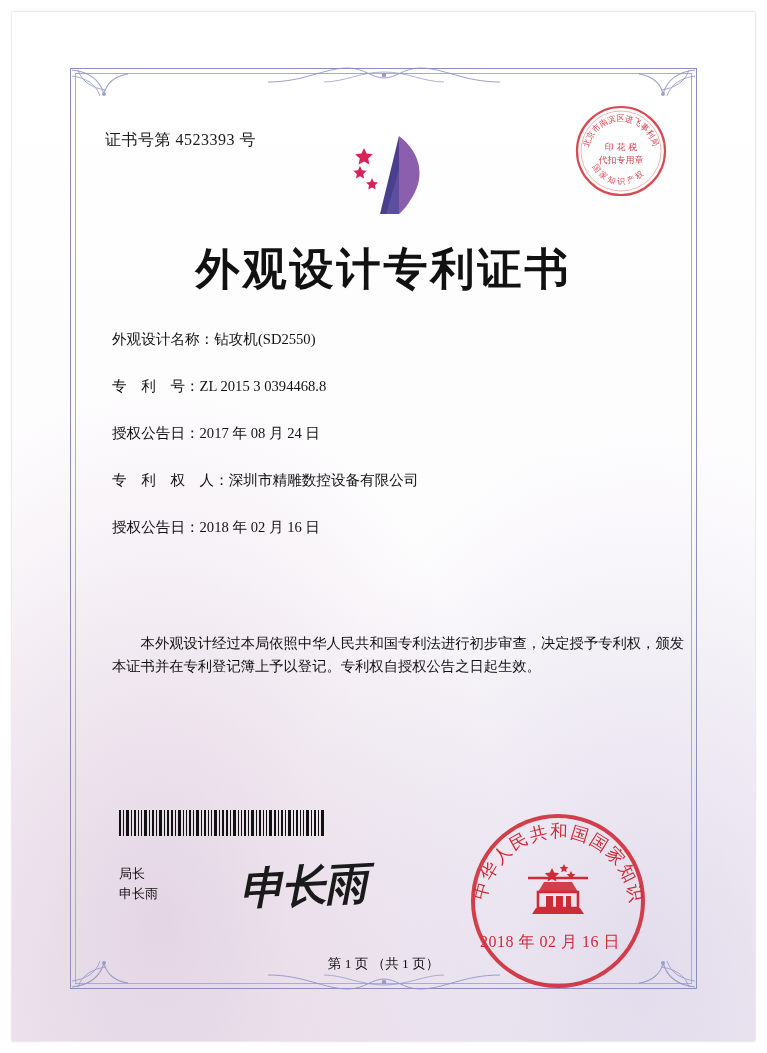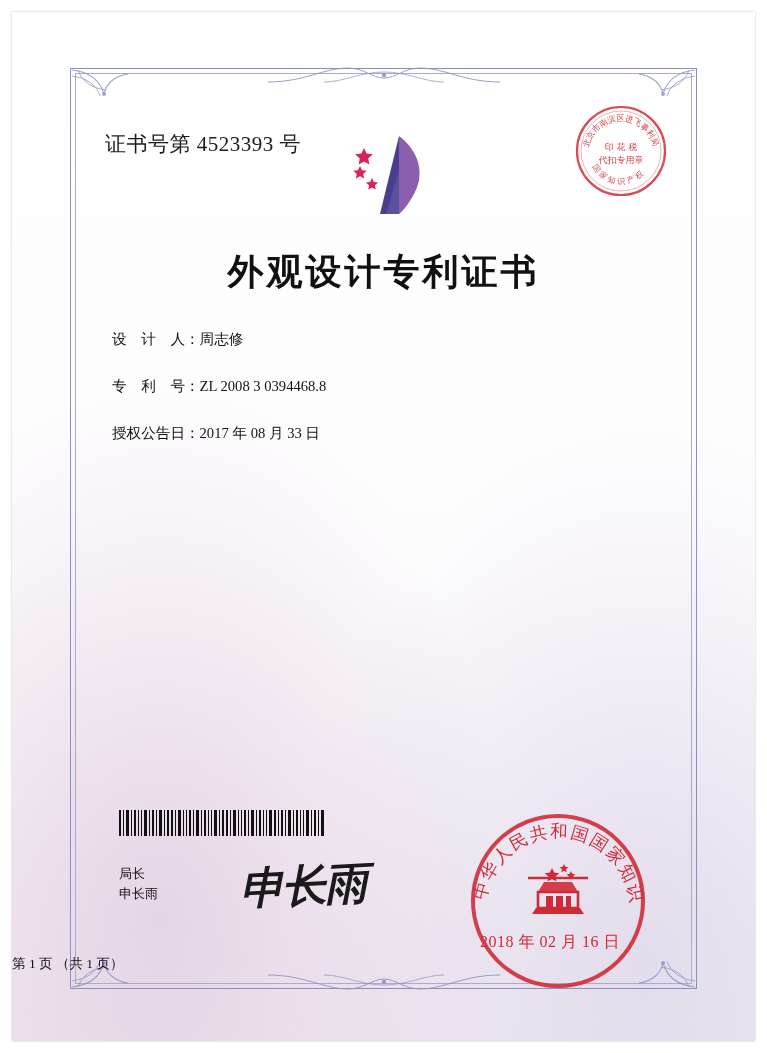--- a/index.html
+++ b/index.html
@@ -83,21 +83,21 @@
     color: #8e93c4;
     opacity: 0.9;
   }
   .mid-top svg, .mid-bot svg { display:block; width:100%; height:100%; }
 
   
   .cert-no {
     position: absolute;
     left: 93px;
     top: 118px;
-    font-size: 21px;
+    font-size: 16px;
     letter-spacing: 0.5px;
     color: #1a1a1a;
   }
 
   
   .logo {
     position: absolute;
     left: 330px;
     top: 118px;
     width: 115px;
@@ -110,25 +110,25 @@
     position: absolute;
     right: 85px;
     top: 90px;
     width: 98px;
     height: 98px;
   }
   .seal-top svg { display:block; }
 
   .title {
     position: absolute;
-    top: 236px;
+    top: 228px;
     left: 0;
     width: 100%;
     text-align: center;
-    font-size: 36px;
+    font-size: 44px;
     font-weight: bold;
     letter-spacing: 3px;
     color: #111;
     font-family: "DejaVu Serif", serif;
   }
 
   .fields {
     position: absolute;
     left: 100px;
     top: 318px;
@@ -211,21 +211,21 @@
     color: #cf2b36;
     letter-spacing: 0.5px;
     font-family: "Liberation Serif", serif;
   }
 
   .page-footer {
     position: absolute;
     bottom: 68px;
     left: 0;
     width: 100%;
-    text-align: left;
+    text-align: center;
     font-size: 13.5px;
     color: #111;
   }
 </style>
 </head>
 <body>
 
 <div class="page">
   <div class="sheet">
 
@@ -309,31 +309,38 @@
         <text font-size="8" fill="#cf2b36" opacity="0.85" font-family="DejaVu Sans, sans-serif">
           <textPath href="#arcBot" startOffset="8%">国 家 知 识 产 权</textPath>
         </text>
       </svg>
     </div>
 
     <div class="title">外观设计专利证书</div>
 
     <div class="fields">
       <div class="field-row">
-        <span class="field-label">设　计　人：</span><span class="field-value">周志修</span>
+        <span class="field-label">外观设计名称：</span><span class="field-value">钻攻机(SD2550)</span>
       </div>
       <div class="field-row">
-        <span class="field-label">专　利　号：</span><span class="field-value">ZL 2008 3 0394468.8</span>
+        <span class="field-label">专　利　号：</span><span class="field-value">ZL 2015 3 0394468.8</span>
       </div>
       <div class="field-row">
-        <span class="field-label">授权公告日：</span><span class="field-value">2017 年 08 月 33 日</span>
+        <span class="field-label">授权公告日：</span><span class="field-value">2017 年 08 月 24 日</span>
       </div>
+      <div class="field-row">
+        <span class="field-label">专　利　权　人：</span><span class="field-value">深圳市精雕数控设备有限公司</span>
+      </div>
+      <div class="field-row">
+        <span class="field-label">授权公告日：</span><span class="field-value">2018 年 02 月 16 日</span>
+      </div>
     </div>
 
     <div class="paragraphs">
+      <p>本外观设计经过本局依照中华人民共和国专利法进行初步审查，决定授予专利权，颁发本证书并在专利登记簿上予以登记。专利权自授权公告之日起生效。</p>
     </div>
 
     <div class="barcode">
       <svg viewBox="0 0 207 26" preserveAspectRatio="none">
         <g fill="#111">
           <rect x="0" y="0" width="2" height="26"></rect>
             <rect x="4" y="0" width="1" height="26"></rect>
           <rect x="7" y="0" width="3" height="26"></rect>
             <rect x="12" y="0" width="1" height="26"></rect>
           <rect x="15" y="0" width="2" height="26"></rect>

